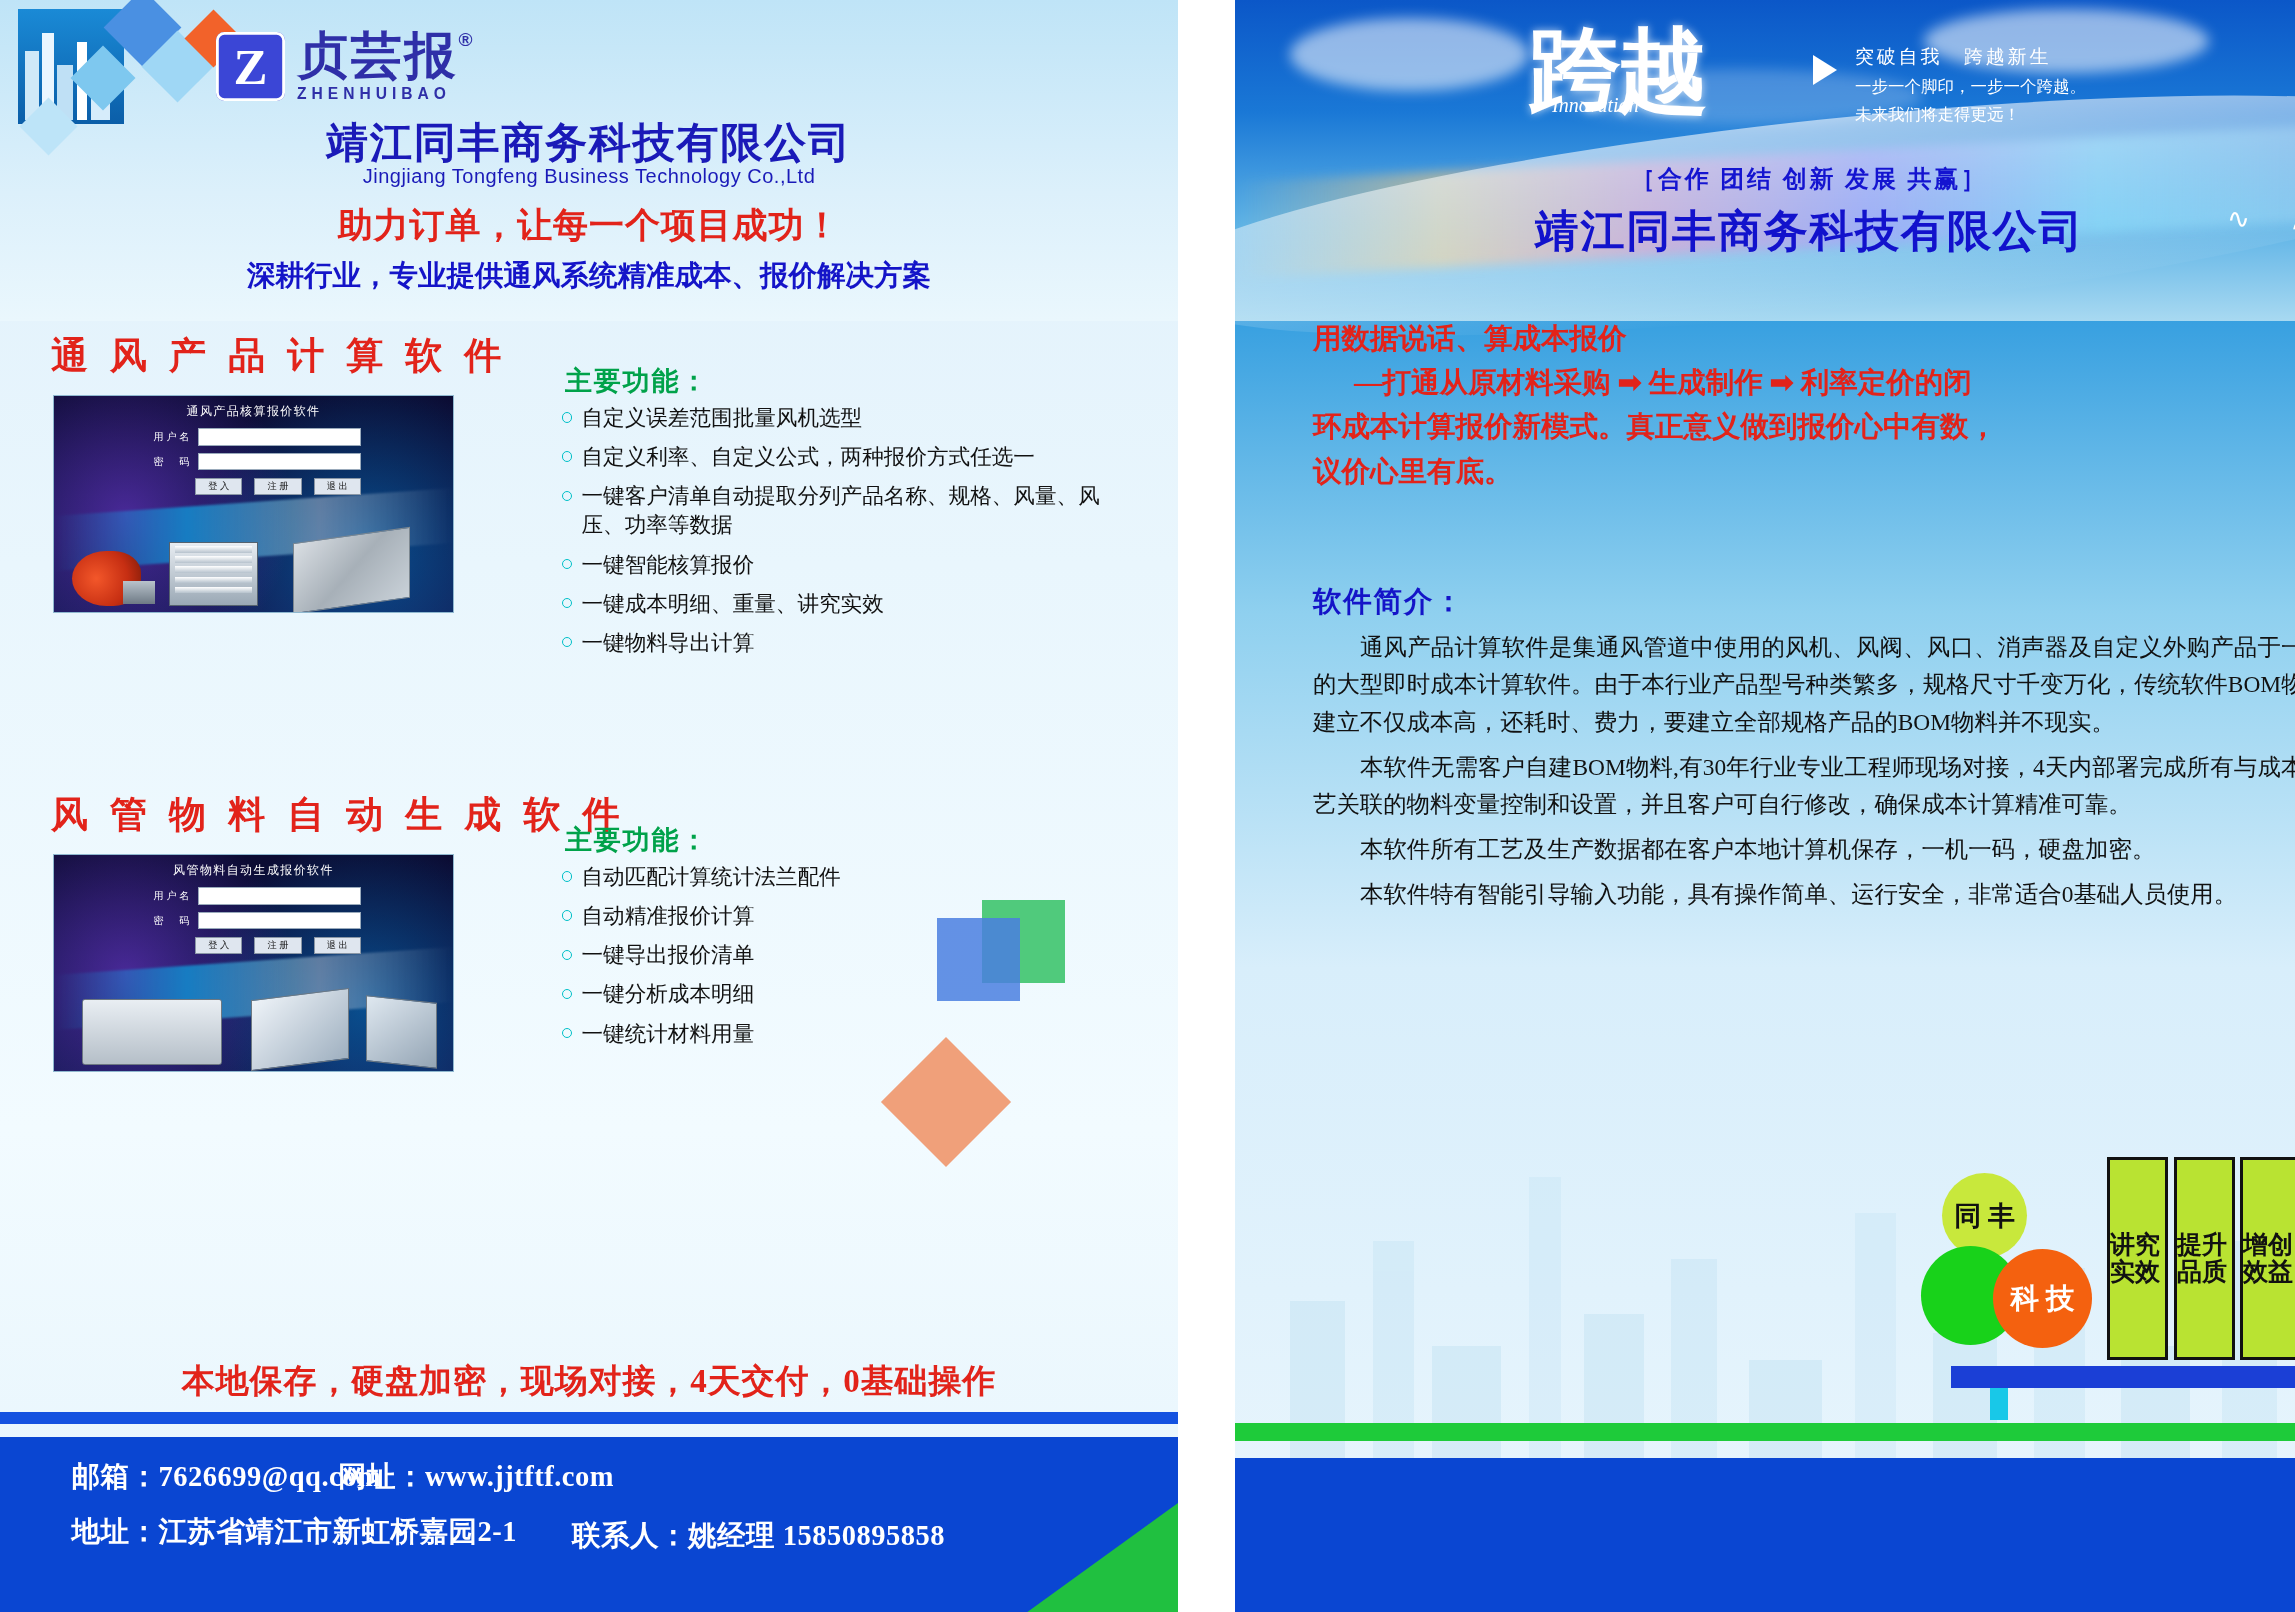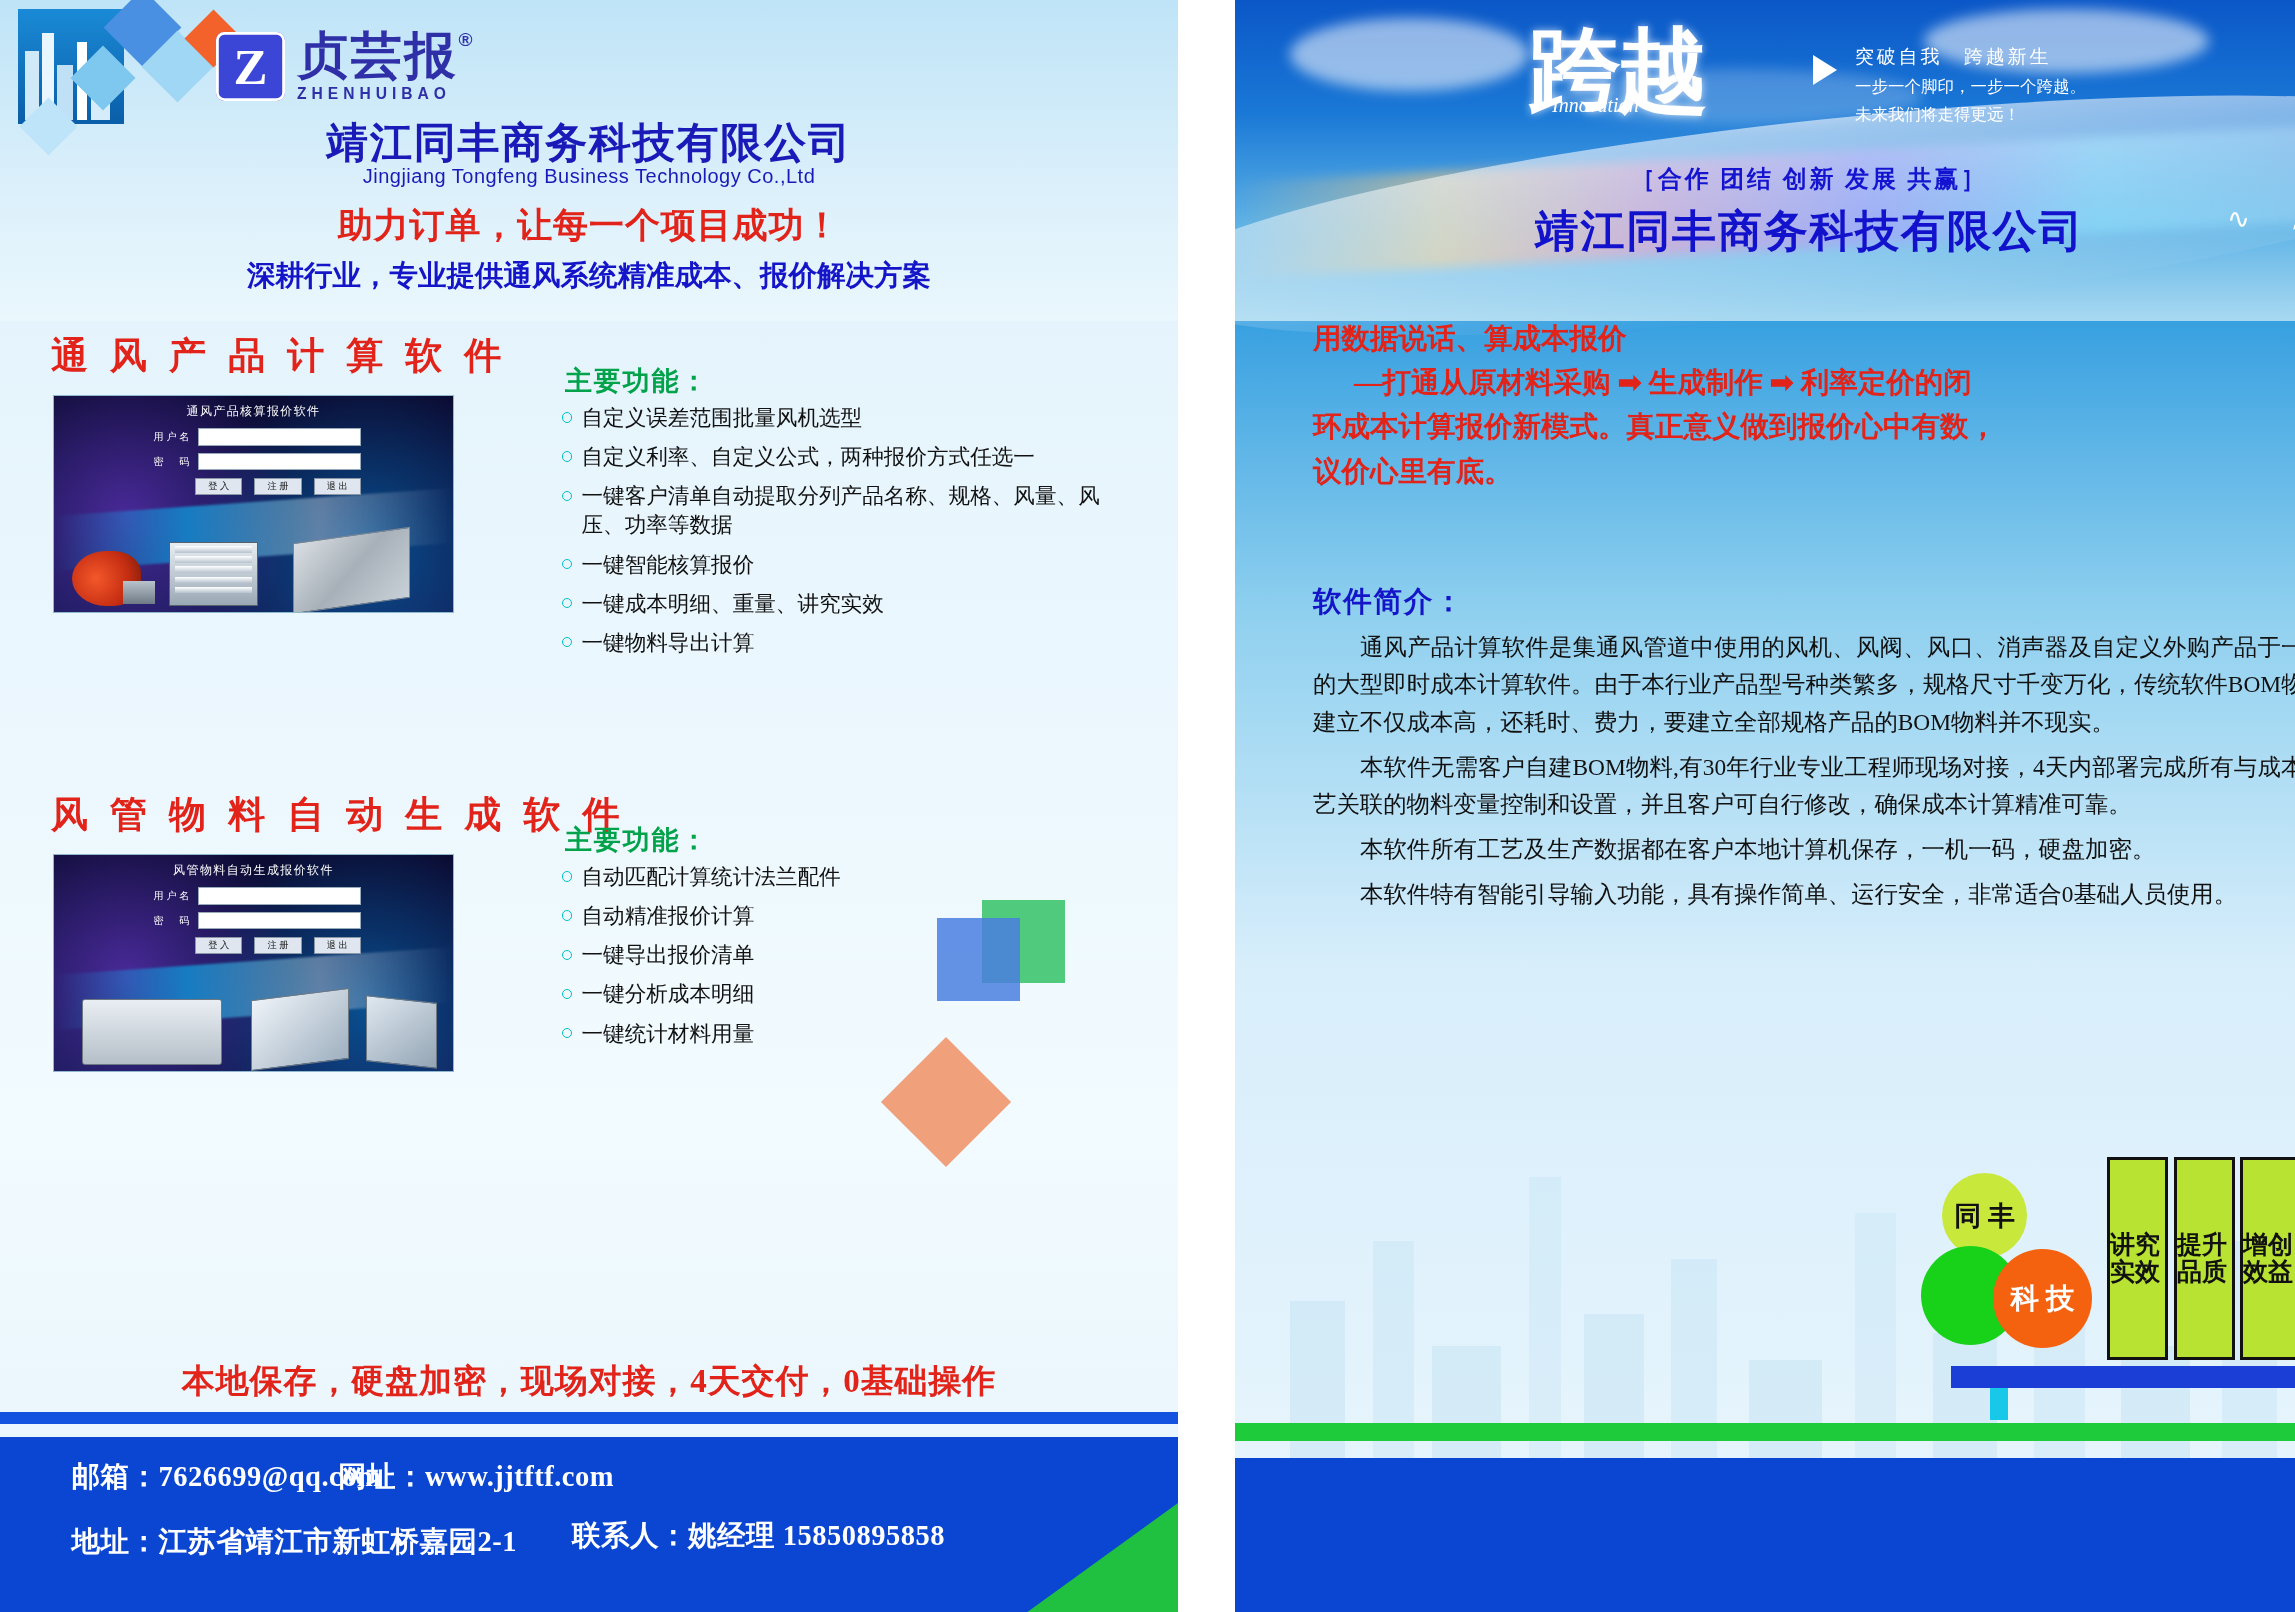--- a/index.html
+++ b/index.html
@@ -86,21 +86,21 @@
   .feat-txt{font-size:21.6px;color:#111111;line-height:1.35;font-family:"Liberation Serif",serif;}
 
   .l-bottom-red{position:absolute;left:0;top:1359px;width:1178px;text-align:center;font-size:33px;font-weight:bold;color:#e2231a;font-family:"Liberation Serif",serif;letter-spacing:0.9px;}
   .blue-bar{position:absolute;left:0;top:1412px;width:1178px;height:12px;background:#1452e0;}
   .foot{position:absolute;left:0;top:1437px;width:1178px;height:176px;background:#0a46d2;overflow:hidden;}
   .foot-green{position:absolute;right:0;bottom:0;width:152px;height:110px;background:#20c040;
      clip-path:polygon(100% 0,100% 100%,0 100%);}
   .foot-line{position:absolute;color:#ffffff;font-size:28.5px;font-weight:bold;font-family:"Liberation Serif",serif;letter-spacing:0.5px;padding-left:44px;}
   .fl1{left:27.5px;top:20.7px;}
   .fl1b{left:294px;top:20.7px;}
-  .fl2{left:27.5px;top:86px;}
+  .fl2{left:27.5px;top:76px;}
   .fl2b{left:528px;top:80px;}
 
   .sq-g{position:absolute;}
   
   .right{
     position:absolute;left:1235px;top:0;width:1149px;height:1613px;
     background:linear-gradient(180deg,#0e63d0 0%,#2f9bdf 18%,#8fd0ef 38%,#d8eefb 60%,#eaf6fd 100%);
     overflow:hidden;
   }
   .r-sky{

